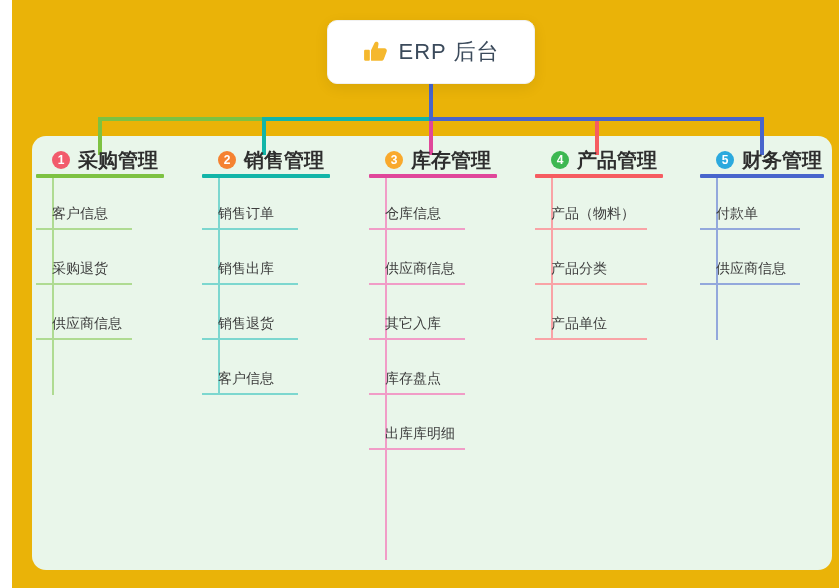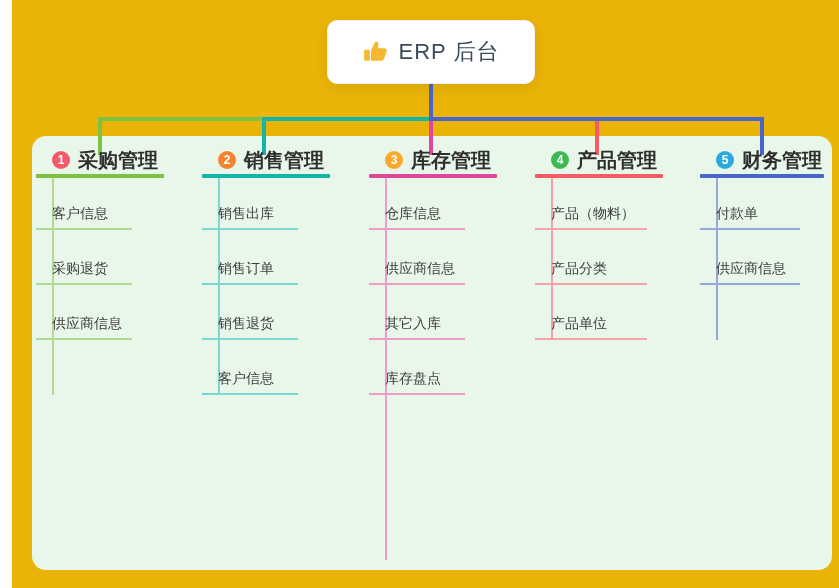--- a/index.html
+++ b/index.html
@@ -89,25 +89,25 @@
 
   <div class="branch w128 cw96" style="left:190px;">
     <div class="bheader">
       <span class="badge" style="background: rgb(245, 130, 49);">2</span>
       <span class="blabel">销售管理</span>
     </div>
     <div class="bunderline" style="background: rgb(18, 181, 168);"></div>
     <div class="trunk" style="height: 217px; background: rgb(124, 215, 207);"></div>
     <div class="children">
       <div class="child">
-        <span class="child-label">销售出库</span>
+        <span class="child-label">销售订单</span>
         <div class="child-underline" style="background: rgb(124, 215, 207);"></div>
       </div>
       <div class="child">
-        <span class="child-label">销售订单</span>
+        <span class="child-label">销售出库</span>
         <div class="child-underline" style="background: rgb(124, 215, 207);"></div>
       </div>
       <div class="child">
         <span class="child-label">销售退货</span>
         <div class="child-underline" style="background: rgb(124, 215, 207);"></div>
       </div>
       <div class="child">
         <span class="child-label">客户信息</span>
         <div class="child-underline" style="background: rgb(124, 215, 207);"></div>
       </div>
@@ -129,20 +129,24 @@
       <div class="child">
         <span class="child-label">供应商信息</span>
         <div class="child-underline" style="background: rgb(241, 156, 199);"></div>
       </div>
       <div class="child">
         <span class="child-label">其它入库</span>
         <div class="child-underline" style="background: rgb(241, 156, 199);"></div>
       </div>
       <div class="child">
         <span class="child-label">库存盘点</span>
+        <div class="child-underline" style="background: rgb(241, 156, 199);"></div>
+      </div>
+      <div class="child">
+        <span class="child-label">出库库明细</span>
         <div class="child-underline" style="background: rgb(241, 156, 199);"></div>
       </div>
     </div>
   </div>
 
   <div class="branch w128 cw112" style="left:523px;">
     <div class="bheader">
       <span class="badge" style="background: rgb(61, 184, 82);">4</span>
       <span class="blabel">产品管理</span>
     </div>

